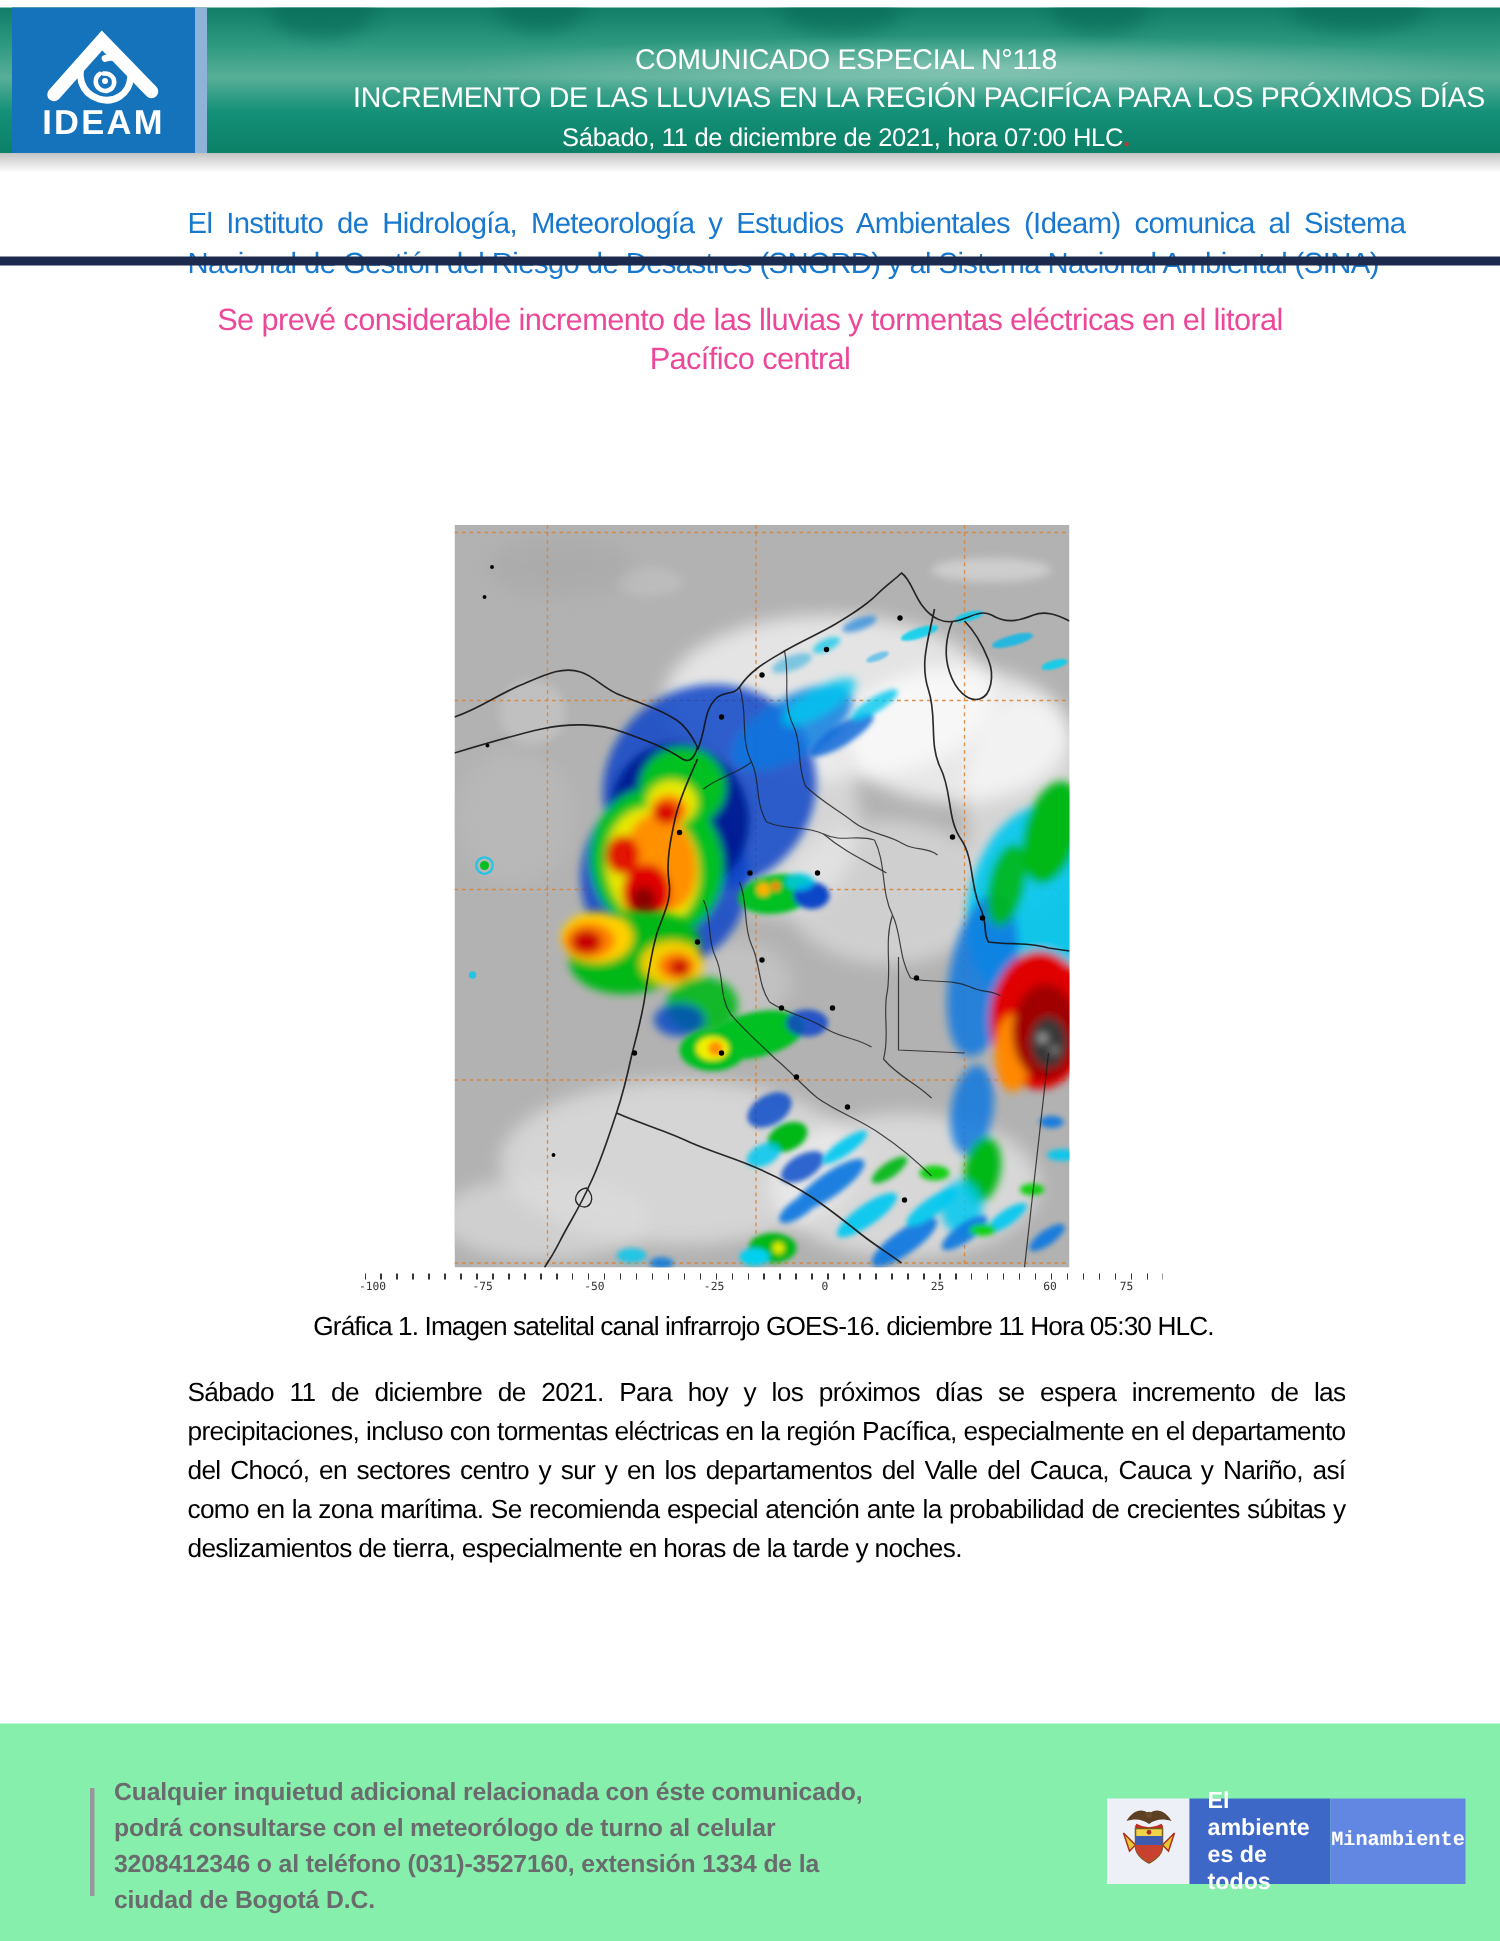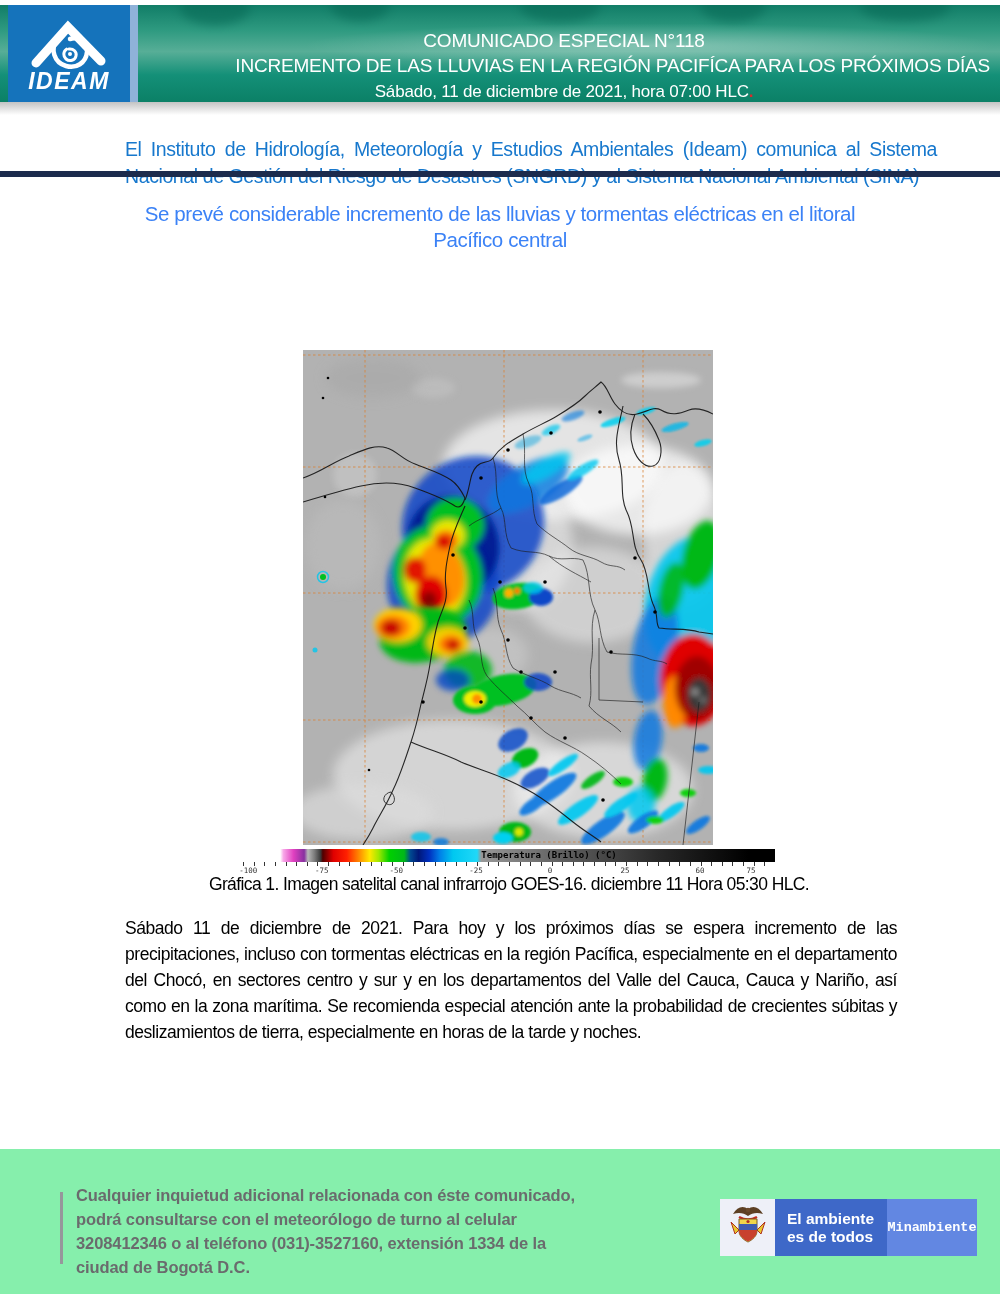--- a/index.html
+++ b/index.html
@@ -5,36 +5,36 @@
   html,body{margin:0;padding:0;}
   body{width:1000px;height:1294px;background:#ffffff;font-family:"Liberation Sans",sans-serif;position:relative;overflow:hidden;}
   .page{position:absolute;inset:0;border-radius:24px;}
 
   
   .header-band{position:absolute;left:0;top:5px;width:1000px;height:97px;overflow:hidden;
     background:linear-gradient(180deg,#117d67 0%,#2e9a80 26%,#57ae97 48%,#149078 72%,#0b8066 100%);}
   .header-band .mist{position:absolute;left:30%;top:18px;width:70%;height:45px;background:radial-gradient(ellipse at center,rgba(255,255,255,.30),rgba(255,255,255,0) 70%);}
   .tree{position:absolute;background:#0a6d59;border-radius:50%;filter:blur(5px);opacity:.65;}
   .band-shadow{position:absolute;top:102px;left:0;width:1000px;height:13px;background:linear-gradient(#c3c3c3,#ffffff);}
-  .logo-box{position:absolute;left:8px;top:5px;width:122px;height:97px;background:#1573bb;font-style:italic;}
+  .logo-box{position:absolute;left:8px;top:5px;width:122px;height:97px;background:#1573bb;}
   .logo-strip{position:absolute;left:130px;top:5px;width:8px;height:97px;background:#8fb2d9;}
   .logo-text{position:absolute;left:0;bottom:7px;width:100%;text-align:center;color:#fff;font-weight:bold;font-size:23px;letter-spacing:1.5px;}
   .band-titles{position:absolute;left:138px;right:10px;top:25px;text-align:center;color:#ffffff;letter-spacing:-0.2px;}
   .t1{font-size:19px;}
   .t2{font-size:19px;margin-top:3px;text-align:right;}
   .t3{font-size:17px;margin-top:5px;}
   .red-dot{color:#d92b2b;font-weight:bold;}
 
   
   .intro{position:absolute;top:116px;left:125px;width:812px;font-size:19.5px;line-height:27px;
     color:#1778cd;text-align:justify;letter-spacing:-0.4px;}
   .divider{position:absolute;top:171px;left:0;width:1000px;height:6px;background:#1c2b4d;}
 
   
-  .headline{position:absolute;top:201px;left:110px;width:780px;text-align:center;color:#3b82f6;
+  .headline{position:absolute;top:201px;left:110px;width:780px;text-align:center;color:#ec4899;
     font-size:20.5px;line-height:26px;font-weight:normal;letter-spacing:-0.4px;margin:0;}
   .bullet-row{position:absolute;top:281px;left:160px;width:733px;}
   .bullet-dot{position:absolute;left:2px;top:8px;width:7px;height:7px;background:#000;border-radius:50%;}
   .bullet-text{display:block;margin-left:27px;font-size:17.5px;line-height:25px;text-align:justify;letter-spacing:-0.55px;color:#000;}
 
   
   .sat{position:absolute;top:350px;left:303px;width:410px;height:495px;display:block;}
   .cbar-wrap{position:absolute;top:849px;left:243px;width:532px;}
   .cbar{height:13px;position:relative;
     background:linear-gradient(90deg,
@@ -60,21 +60,21 @@
   .bodypar{position:absolute;top:915px;left:125px;width:772px;font-size:17.5px;line-height:26px;
     text-align:justify;letter-spacing:-0.45px;color:#000;margin:0;}
 
   
   .footer{position:absolute;top:1149px;left:0;width:1000px;height:145px;background:#86efac;}
   .vbar{position:absolute;left:60px;top:43px;width:3px;height:72px;background:#96979b;}
   .contact{position:absolute;left:76px;top:34px;width:505px;font-size:16.5px;font-weight:bold;
     line-height:24px;color:#6a6b6d;letter-spacing:-0.1px;margin:0;}
   .gov{position:absolute;right:23px;top:50px;height:57px;display:flex;}
   .gov-crest{width:55px;background:#eef0f8;display:flex;align-items:center;justify-content:center;}
-  .gov-blue{width:112px;background:#3e68c8;color:#fff;font-weight:bold;font-size:15.5px;line-height:18px;
+  .gov-blue{width:94px;background:#3e68c8;color:#fff;font-weight:bold;font-size:15.5px;line-height:18px;
     display:flex;align-items:center;padding-left:12px;box-sizing:border-box;}
   .gov-light{width:90px;background:#6287e2;color:#fff;font-weight:bold;font-size:13.5px;
     display:flex;align-items:center;justify-content:center;font-family:Liberation Mono, monospace;}
 </style>
 </head>
 <body>
 
 <div class="page">
 
   <div class="header-band">
@@ -321,23 +321,20 @@
         <circle cx="352" cy="262" r="1.8"></circle>
       <circle cx="300" cy="450" r="1.8"></circle>
         <circle cx="25" cy="28" r="1.3"></circle>
         <circle cx="20" cy="48" r="1.3"></circle>
       <circle cx="22" cy="147" r="1.3"></circle>
         <circle cx="66" cy="420" r="1.3"></circle>
     </g>
   </svg>
 
   <div class="cbar-wrap">
-    <div class="cbar">
-      <span class="cbar-title">Temperatura (Brillo) (°C)</span>
-    </div>
     <div class="cbar-minors"></div>
     <div class="cbar-ticklabels">
       <span style="left:1%">-100</span>
       <span style="left:14.8%">-75</span>
       <span style="left:28.8%">-50</span>
       <span style="left:43.8%">-25</span>
       <span style="left:57.7%">0</span>
       <span style="left:71.8%">25</span>
       <span style="left:85.9%">60</span>
       <span style="left:95.5%">75</span>

